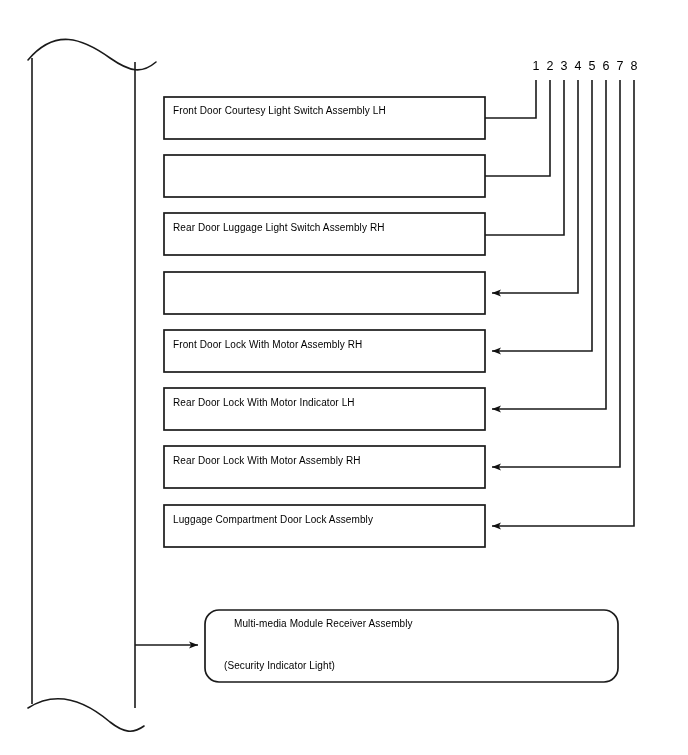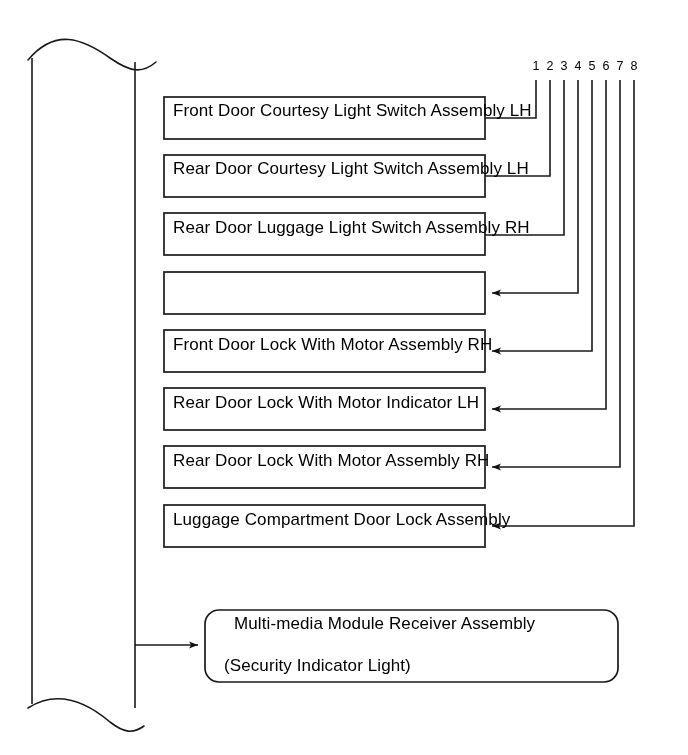--- a/index.html
+++ b/index.html
@@ -20,21 +20,21 @@
   }
   #diagram-svg {
     position: absolute;
     left: 0;
     top: 0;
     width: 688px;
     height: 755px;
   }
   .box-label {
     position: absolute;
-    font-size: 17px;
+    font-size: 10px;
     line-height: 14px;
     color: #000000;
     white-space: pre;
     letter-spacing: 0.1px;
   }
   .ecu-label {
     position: absolute;
     left: 46px;
     top: 296px;
     width: 86px;
@@ -108,21 +108,20 @@
   <div class="num-label" style="left:529px; top:59px;">1</div>
   <div class="num-label" style="left:543px; top:59px;">2</div>
   <div class="num-label" style="left:557px; top:59px;">3</div>
   <div class="num-label" style="left:571px; top:59px;">4</div>
   <div class="num-label" style="left:585px; top:59px;">5</div>
   <div class="num-label" style="left:599px; top:59px;">6</div>
   <div class="num-label" style="left:613px; top:59px;">7</div>
   <div class="num-label" style="left:627px; top:59px;">8</div>
 
   <div class="box-label" style="left:173px; top:104px;">Front Door Courtesy Light Switch Assembly LH</div>
-  <div class="box-label" style="left:173px; top:162px;">Rear Door Courtesy Light Switch Assembly LH</div>
   <div class="box-label" style="left:173px; top:221px;">Rear Door Luggage Light Switch Assembly RH</div>
   <div class="box-label" style="left:173px; top:338px;">Front Door Lock With Motor Assembly RH</div>
   <div class="box-label" style="left:173px; top:396px;">Rear Door Lock With Motor Indicator LH</div>
   <div class="box-label" style="left:173px; top:454px;">Rear Door Lock With Motor Assembly RH</div>
   <div class="box-label" style="left:173px; top:513px;">Luggage Compartment Door Lock Assembly</div>
 
   <div class="box-label" style="left:224px; top:617px;padding-left:10px;">Multi-media Module Receiver Assembly</div>
   <div class="box-label" style="left:224px; top:659px;">(Security Indicator Light)</div>
 
 </div>

